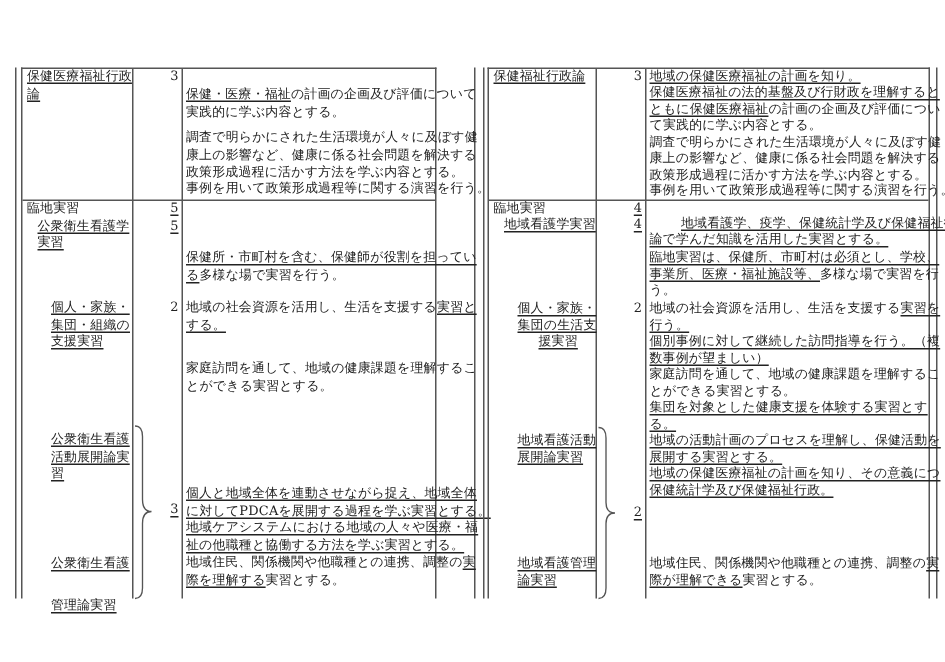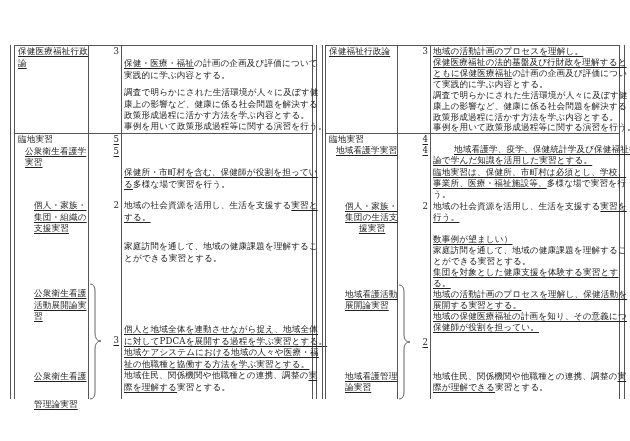--- a/index.html
+++ b/index.html
@@ -15,21 +15,21 @@
   .num { position:absolute; font-size:8.6px; line-height:11.6px; text-align:right; width:10px; }
   .brace { position:absolute; }
 </style>
 </head>
 <body>
 
 <div class="page" style="left:0;width:318px;">
   <div class="vline" style="left:10px;top:45px;height:354px;"></div>
   <div class="vline" style="left:316px;top:45px;height:354px;"></div>
 
-  <div class="tbl" style="left:14px;top:45px;width:299px;height:354px;border-bottom:none;">
+  <div class="tbl" style="left:14px;top:45px;width:277px;height:354px;border-bottom:none;">
     <div class="col-line" style="left:73px;"></div>
     <div class="col-line" style="left:106px;"></div>
     <div class="row-line" style="top:87px;"></div>
 
     <div class="txt u" style="left:3px;top:0px;">保健医療福祉行政</div>
     <div class="txt u" style="left:3px;top:11.6px;">論</div>
     <div class="num" style="left:94px;top:0px;">3</div>
 
     <div class="txt" style="left:109px;top:12px;"><span class="u">保健・医療・福祉</span><span>の計画の企画及び評価について</span></div>
     <div class="txt" style="left:109px;top:23.6px;">実践的に学ぶ内容とする。</div>
@@ -84,21 +84,21 @@
   <div class="vline" style="left:306px;top:45px;height:354px;"></div>
 
   <div class="tbl" style="left:7px;top:45px;width:295px;height:354px;border-bottom:none;">
     <div class="col-line" style="left:71px;"></div>
     <div class="col-line" style="left:104px;"></div>
     <div class="row-line" style="top:87px;"></div>
 
     <div class="txt u" style="left:3px;top:0px;">保健福祉行政論</div>
     <div class="num" style="left:92px;top:0px;">3</div>
 
-    <div class="txt u" style="left:107px;top:0px;">地域の活動計画のプロセスを理解し。</div>
+    <div class="txt u" style="left:107px;top:0px;">地域の保健医療福祉の計画を知り。</div>
     <div class="txt u" style="left:107px;top:11px;">保健医療福祉の法的基盤及び行財政を理解すると</div>
     <div class="txt" style="left:107px;top:22px;"><span class="u">ともに保健医療福祉</span><span>の計画の企画及び評価につい</span></div>
     <div class="txt" style="left:107px;top:33px;">て実践的に学ぶ内容とする。</div>
     <div class="txt" style="left:107px;top:44px;">調査で明らかにされた生活環境が人々に及ぼす健</div>
     <div class="txt" style="left:107px;top:55px;">康上の影響など、健康に係る社会問題を解決する</div>
     <div class="txt" style="left:107px;top:66px;">政策形成過程に活かす方法を学ぶ内容とする。</div>
     <div class="txt" style="left:107px;top:76px;">事例を用いて政策形成過程等に関する演習を行う。</div>
 
     <div class="txt" style="left:3px;top:88px;">臨地実習</div>
     <div class="num u" style="left:92px;top:88px;">4</div>
@@ -111,29 +111,30 @@
     <div class="txt" style="left:107px;top:132px;"><span class="u">事業所、医療・福祉施設等、</span><span>多様な場で実習を行</span></div>
     <div class="txt" style="left:107px;top:143px;">う。</div>
 
     <div class="txt u" style="left:19px;top:155px;">個人・家族・</div>
     <div class="txt u" style="left:19px;top:166px;">集団の生活支</div>
     <div class="txt u" style="left:19px;top:177px;margin-left:14px;">援実習</div>
     <div class="num" style="left:92px;top:155px;">2</div>
 
     <div class="txt" style="left:107px;top:155px;"><span>地域の社会資源を活用し、生活を支援する</span><span class="u">実習を</span></div>
     <div class="txt u" style="left:107px;top:166px;">行う。</div>
+    <div class="txt u" style="left:107px;top:177px;">個別事例に対して継続した訪問指導を行う。（複</div>
     <div class="txt u" style="left:107px;top:188px;">数事例が望ましい）</div>
     <div class="txt" style="left:107px;top:199px;">家庭訪問を通して、地域の健康課題を理解するこ</div>
     <div class="txt" style="left:107px;top:210px;">とができる実習とする。</div>
     <div class="txt u" style="left:107px;top:221px;">集団を対象とした健康支援を体験する実習とす</div>
     <div class="txt u" style="left:107px;top:232px;">る。</div>
     <div class="txt u" style="left:107px;top:243px;">地域の活動計画のプロセスを理解し、保健活動を</div>
     <div class="txt u" style="left:107px;top:254px;">展開する実習とする。</div>
     <div class="txt u" style="left:107px;top:265px;">地域の保健医療福祉の計画を知り、その意義につ</div>
-    <div class="txt u" style="left:107px;top:276px;">保健師が役割を担ってい。</div>
+    <div class="txt u" style="left:107px;top:276px;">保健統計学及び保健福祉行政。</div>
 
     <div class="txt u" style="left:19px;top:243px;">地域看護活動</div>
     <div class="txt u" style="left:19px;top:254px;">展開論実習</div>
 
     <svg class="brace" style="left:72px;top:238px;" width="14" height="116" viewBox="0 0 14 116">
       <path d="M1,1 Q6,1 6,8 L6,51 Q6,58 12,58 Q6,58 6,65 L6,108 Q6,115 1,115" fill="none" stroke="#555" stroke-width="0.9"></path>
     </svg>
     <div class="num u" style="left:92px;top:291px;">2</div>
 
     <div class="txt u" style="left:19px;top:325px;">地域看護管理</div>

